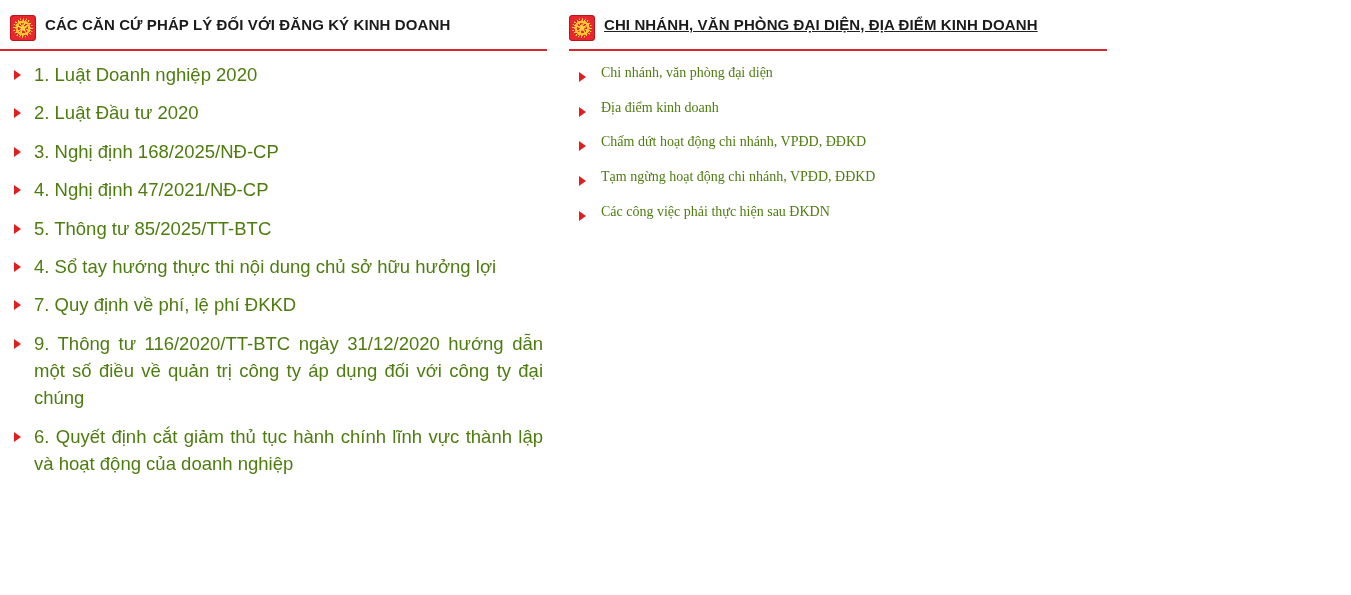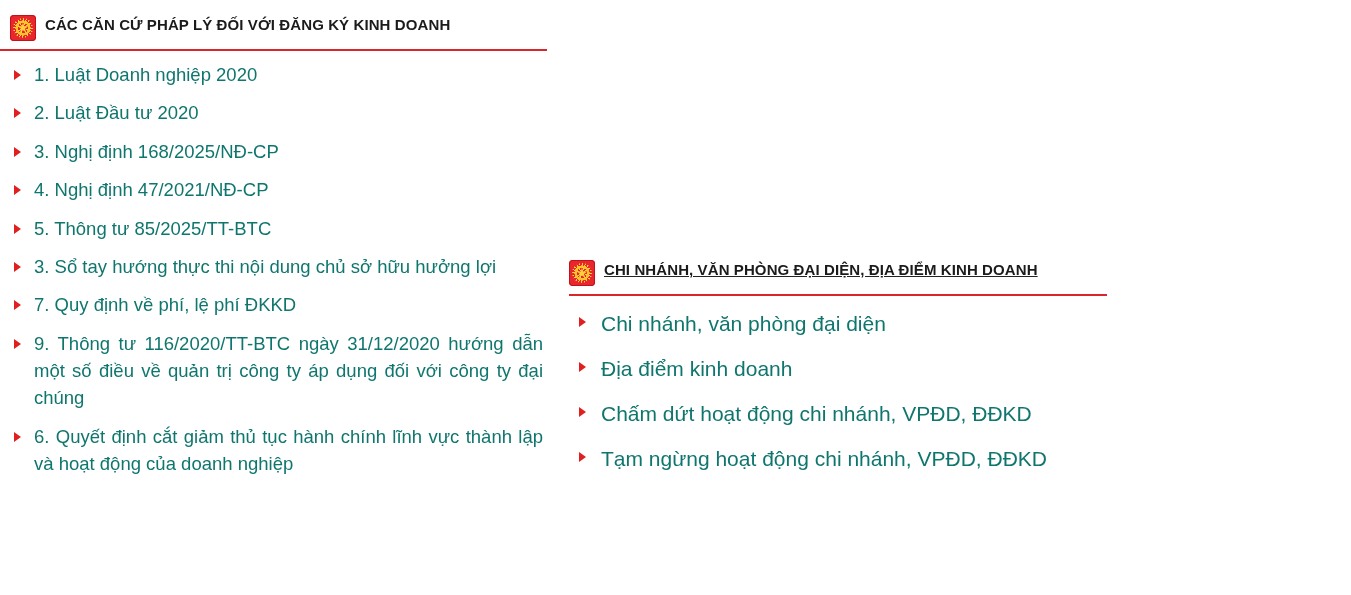--- a/index.html
+++ b/index.html
@@ -17,21 +17,21 @@
 
   .page {
     position: relative;
     width: 1351px;
     height: 595px;
     box-sizing: border-box;
   }
 
   .columns {
     display: flex;
-    align-items: flex-end;
+    align-items: flex-start;
   }
 
   .col {
     box-sizing: border-box;
   }
 
   .col-left {
     width: 547px;
     padding: 0;
   }
@@ -116,42 +116,43 @@
     margin: 0;
     padding: 10px 4px 0 10px;
   }
 
   .list li {
     position: relative;
     padding-left: 24px;
     margin-bottom: 11px;
     font-size: 18.5px;
     line-height: 1.48;
-    color: #0f766e;
+    color: #4d7c0f;
   }
 
   .list.justify li {
     text-align: justify;
   }
 
   .list li .bullet {
     position: absolute;
     left: 4px;
     top: 9px;
     width: 0;
     height: 0;
     border-left: 7px solid #e02020;
     border-top: 5px solid transparent;
     border-bottom: 5px solid transparent;
   }
 
   .list-right li {
-    font-size: 21px;
+    font-size: 14px;
     margin-bottom: 14px;
     text-align: left;
+    font-family: Liberation Serif, serif;
   }
 
   .col-right .list {
     padding-left: 8px;
     padding-top: 12px;
   }
   .col-right .list li .bullet {
     left: 2px;
   }
 </style>
@@ -185,21 +186,21 @@
         <li>
           <span class="bullet"></span>
           <span>4. Nghị định 47/2021/NĐ-CP</span>
         </li>
         <li>
           <span class="bullet"></span>
           <span>5. Thông tư 85/2025/TT-BTC</span>
         </li>
         <li>
           <span class="bullet"></span>
-          <span>3. Sổ tay hướng thực thi nội dung chủ sở hữu hưởng lợi</span>
+          <span>4. Sổ tay hướng thực thi nội dung chủ sở hữu hưởng lợi</span>
         </li>
         <li>
           <span class="bullet"></span>
           <span>7. Quy định về phí, lệ phí ĐKKD</span>
         </li>
         <li>
           <span class="bullet"></span>
           <span>9. Thông tư 116/2020/TT-BTC ngày 31/12/2020 hướng dẫn một số điều về quản trị công ty áp dụng đối với công ty đại chúng</span>
         </li>
         <li>
@@ -227,17 +228,21 @@
           <span>Địa điểm kinh doanh</span>
         </li>
         <li>
           <span class="bullet"></span>
           <span>Chấm dứt hoạt động chi nhánh, VPĐD, ĐĐKD</span>
         </li>
         <li>
           <span class="bullet"></span>
           <span>Tạm ngừng hoạt động chi nhánh, VPĐD, ĐĐKD</span>
         </li>
+        <li>
+          <span class="bullet"></span>
+          <span>Các công việc phải thực hiện sau ĐKDN</span>
+        </li>
       </ul>
     </div>
 
   </div>
 </div>
 
 </body></html>

